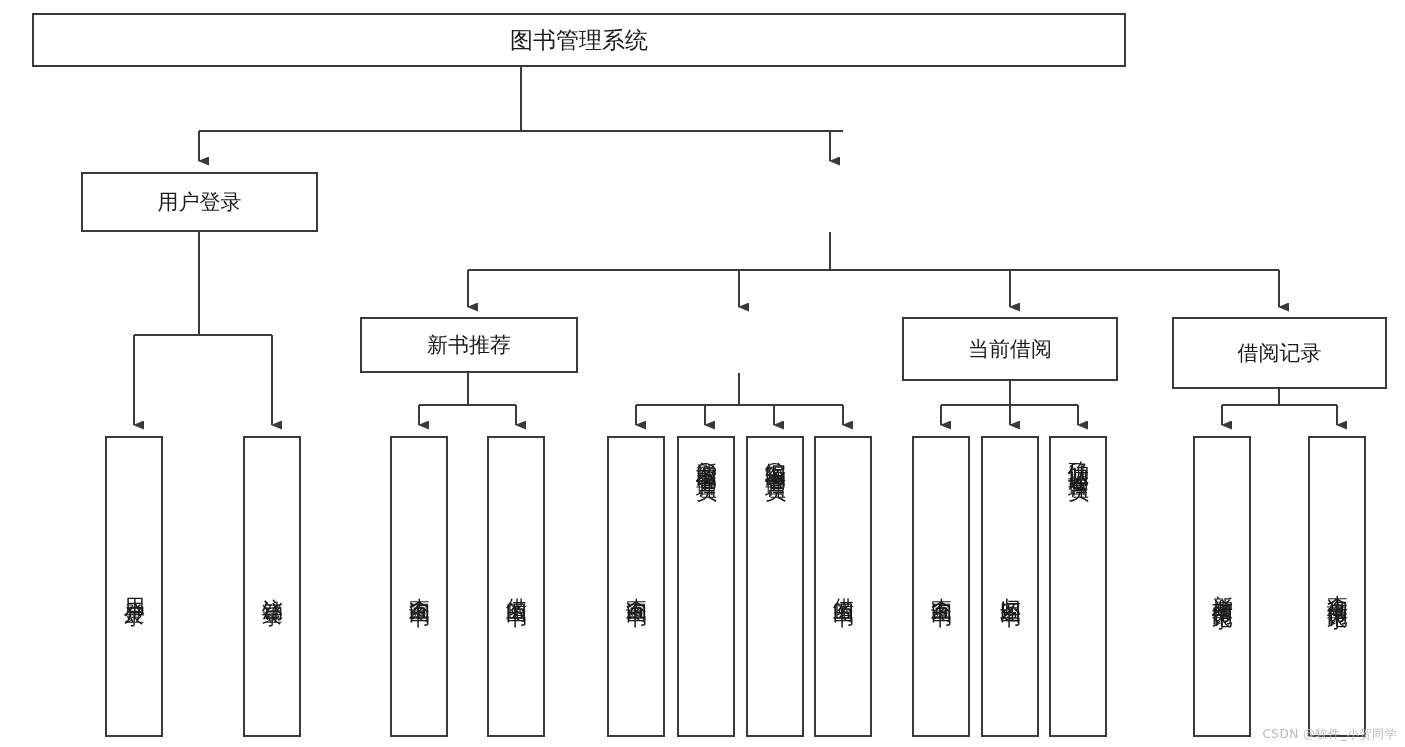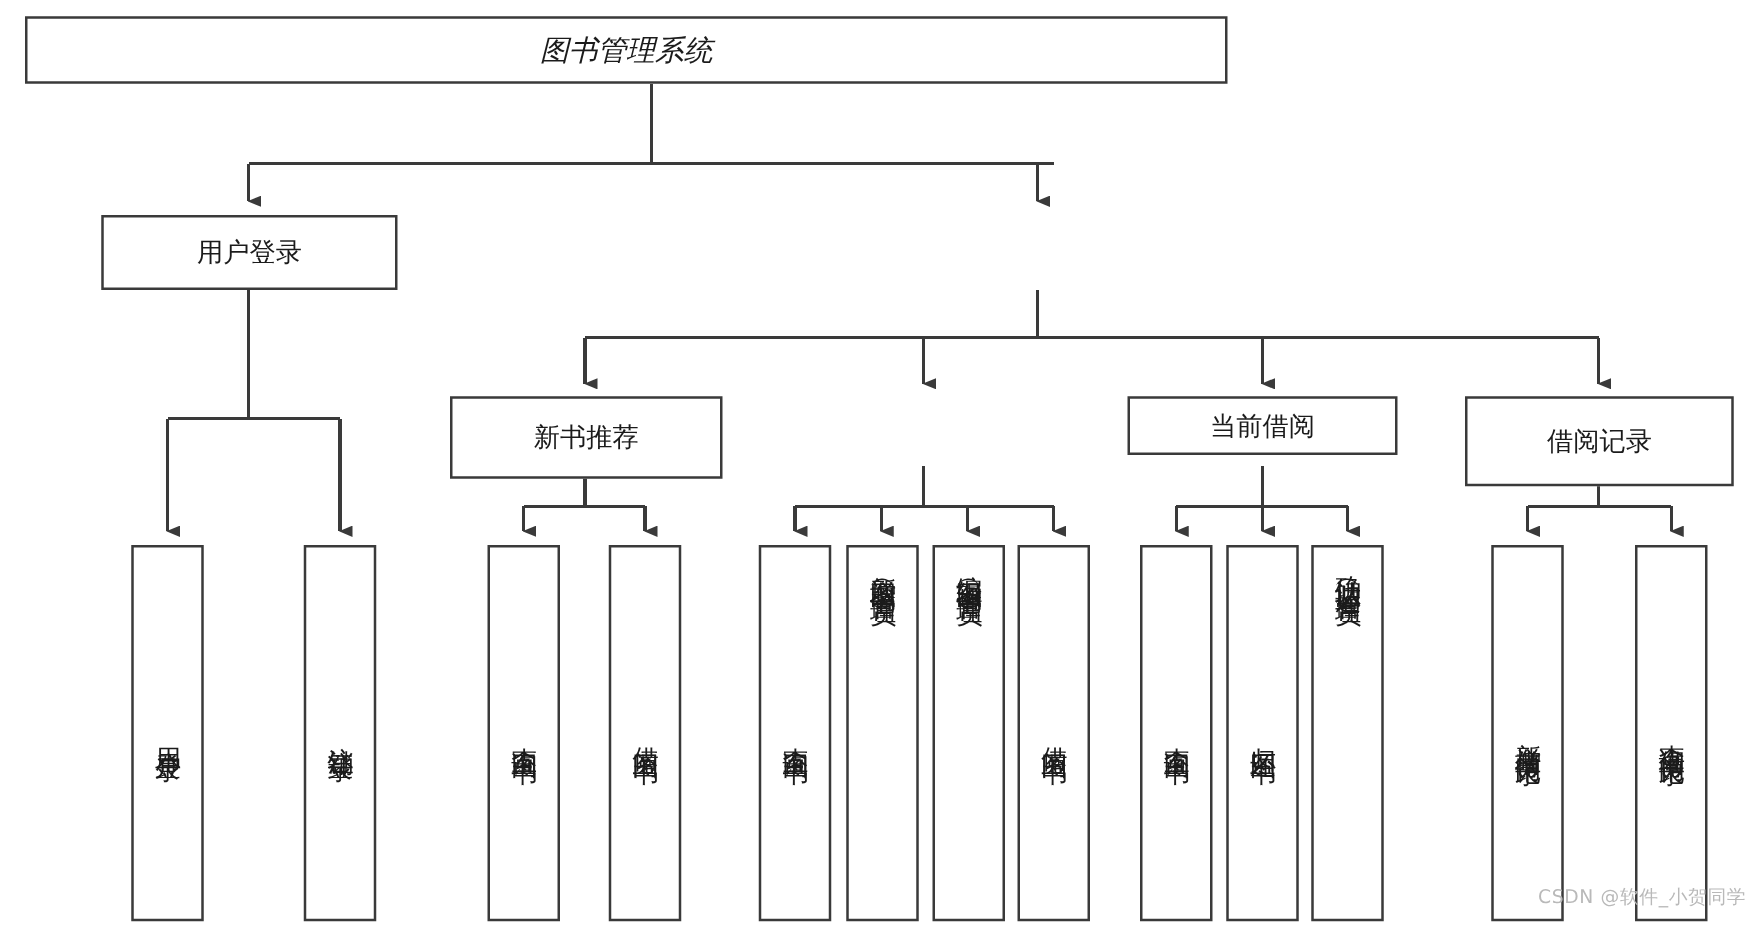--- a/index.html
+++ b/index.html
@@ -42,22 +42,22 @@
     letter-spacing:3px;
     line-height:1;
     white-space:nowrap;
   }
   .leaf-mid{align-items:center;}
   .leaf-top{align-items:flex-start;padding-top:6px;}
 
   #watermark{
     position:absolute;
     right:8px;
-    bottom:20px;
-    font-size:15px;
+    bottom:4px;
+    font-size:12px;
     color:#b9b9b9;
     letter-spacing:0.5px;
     white-space:nowrap;
     pointer-events:none;
   }
 </style>
 </head>
 <body>
 
 <div id="diagram-root">
@@ -105,26 +105,26 @@
       <path d="M 1010,405 L 1010,425" marker-end="url(#arrowhead)"></path>
       <path d="M 1078,405 L 1078,425" marker-end="url(#arrowhead)"></path>
 
       <path d="M 1279,373 L 1279,405"></path>
       <path d="M 1222,405 L 1337,405"></path>
       <path d="M 1222,405 L 1222,425" marker-end="url(#arrowhead)"></path>
       <path d="M 1337,405 L 1337,425" marker-end="url(#arrowhead)"></path>
     </g>
   </svg>
 
-  <div class="node-box node-root" style="left:20px;top:13px;width:962px;height:54px;font-style:italic;">图书管理系统</div>
+  <div class="node-box node-root" style="left:32px;top:13px;width:1094px;height:54px;">图书管理系统</div>
 
   <div class="node-box node-l2" style="left:81px;top:172px;width:237px;height:60px;">用户登录</div>
 
-  <div class="node-box node-l3" style="left:360px;top:317px;width:218px;height:66px;">新书推荐</div>
-  <div class="node-box node-l3" style="left:902px;top:317px;width:216px;height:47px;">当前借阅</div>
+  <div class="node-box node-l3" style="left:360px;top:317px;width:218px;height:56px;">新书推荐</div>
+  <div class="node-box node-l3" style="left:902px;top:317px;width:216px;height:64px;">当前借阅</div>
   <div class="node-box node-l3" style="left:1172px;top:317px;width:215px;height:72px;">借阅记录</div>
 
   <div class="leaf-box leaf-mid" style="left:105px;top:436px;width:58px;height:301px;">
     <span class="leaf-text">用户登录</span>
   </div>
   <div class="leaf-box leaf-mid" style="left:243px;top:436px;width:58px;height:301px;">
     <span class="leaf-text">注销登录</span>
   </div>
 
   <div class="leaf-box leaf-mid" style="left:390px;top:436px;width:58px;height:301px;">

